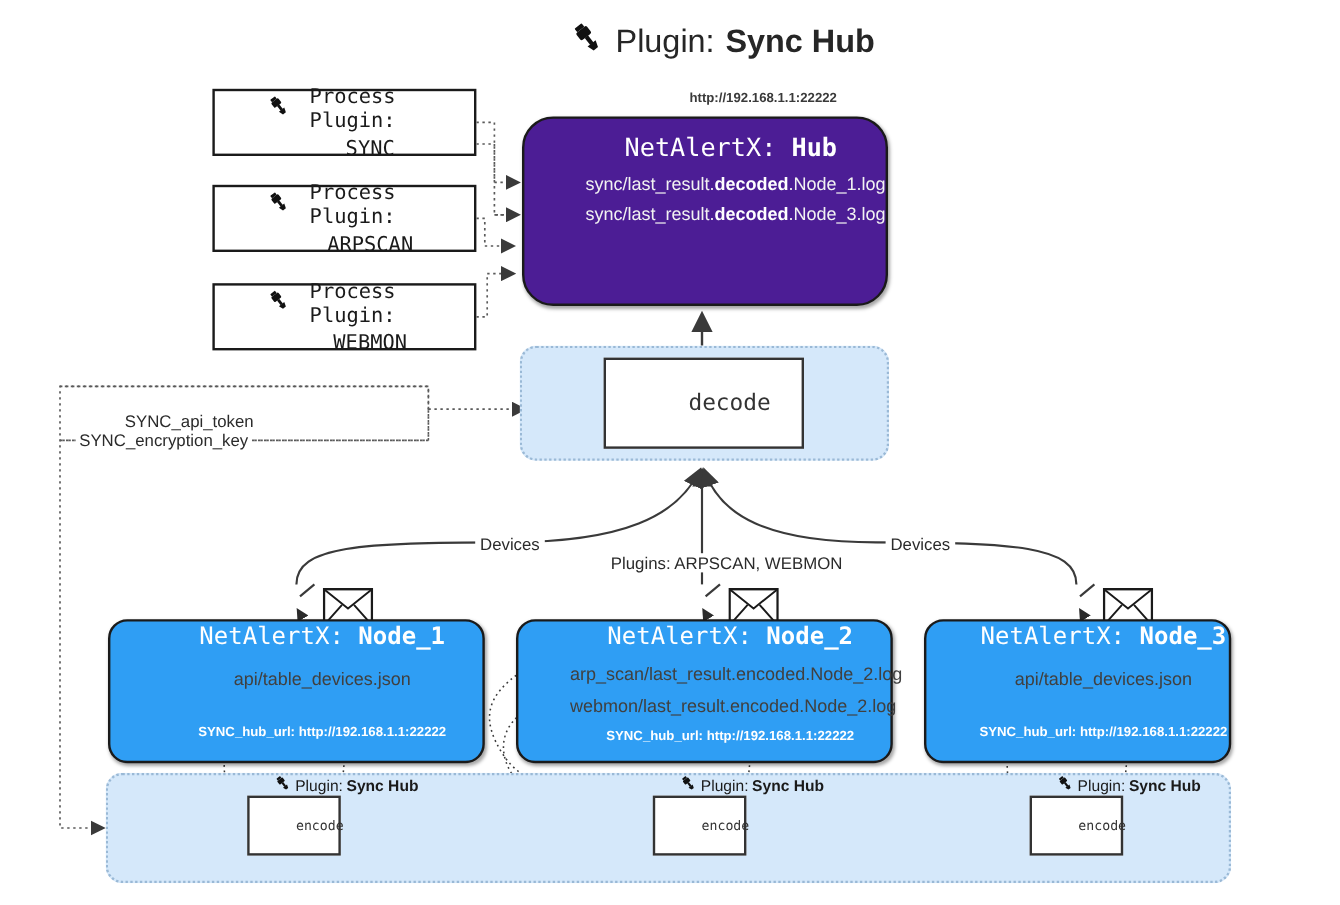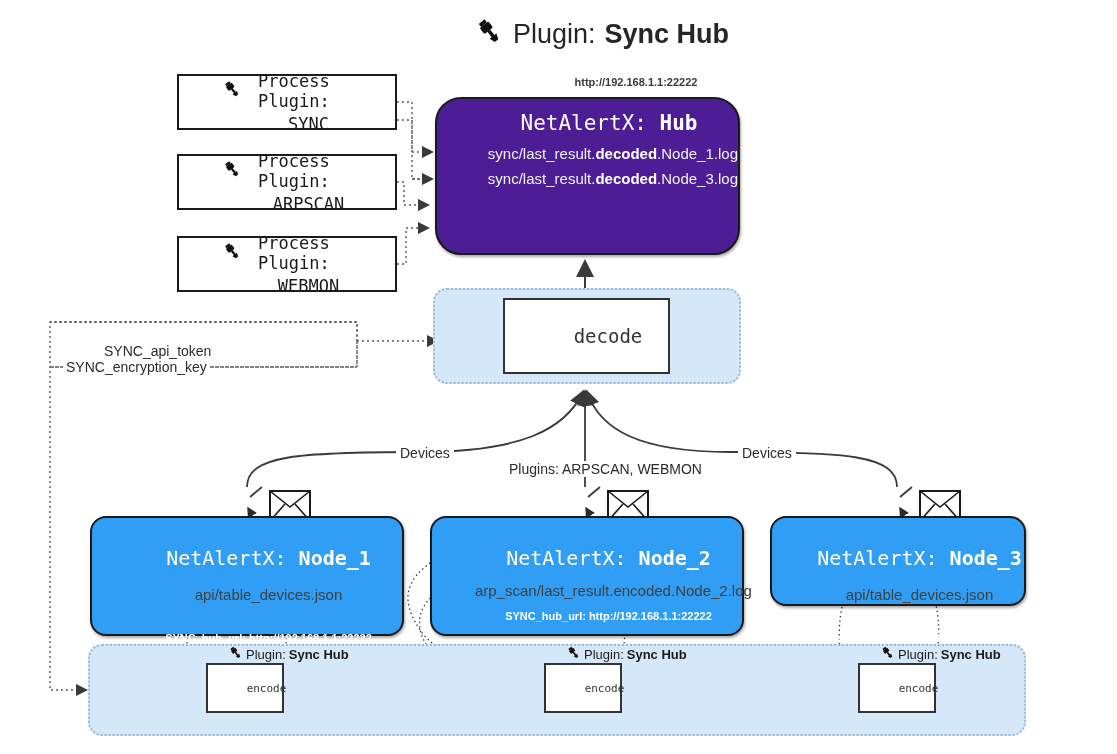--- a/index.html
+++ b/index.html
@@ -39,21 +39,21 @@
   .lightbox{background:#d5e8fa;border:2px dotted #9ab9d6;border-radius:14px;box-sizing:border-box;}
 
   
   .whitebox{background:#ffffff;border:2px solid #333333;box-sizing:border-box;
             display:flex;align-items:center;justify-content:center;
             font-family:"DejaVu Sans Mono","Liberation Mono",monospace;color:#333;}
 
   
   .nodecard{background:#2f9ef4;border:2px solid #1a1a1a;border-radius:16px;box-sizing:border-box;
             box-shadow:1px 2px 3px rgba(0,0,0,.35);}
-  .nodecard .n-title{margin-top:28px;text-align:center;
+  .nodecard .n-title{margin-top:0;text-align:center;
       font-family:"DejaVu Sans Mono","Liberation Mono",monospace;font-size:20px;color:#ffffff;}
   .nodecard .n-title b{font-weight:700;}
   .nodecard .n-line{text-align:center;font-size:15px;color:#404040;line-height:26px;white-space:nowrap;}
   .nodecard .n-foot{text-align:center;font-size:11px;font-weight:700;color:#ffffff;}
 
   
   .edgelabel{font-size:14px;color:#2b2b2b;background:#ffffff;padding:0 4px;white-space:nowrap;}
   .syncvar{font-size:14px;color:#2b2b2b;background:#ffffff;padding:0 3px;white-space:nowrap;}
 
   
@@ -247,24 +247,25 @@
     </div>
     <div class="n-line" style="margin-top:12px;">api/table_devices.json</div>
     <div class="n-foot" style="margin-top:24px;">SYNC_hub_url: http://192.168.1.1:22222</div>
   </div>
 
   <div class="abs nodecard" style="left:430px;top:516px;width:314px;height:120px;">
     <div class="n-title">
       <span>NetAlertX:</span>&nbsp;<b>Node_2</b>
     </div>
     <div class="n-line" style="margin-top:8px;">arp_scan/last_result.encoded.Node_2.log</div>
+    <div class="n-line">webmon/last_result.encoded.Node_2.log</div>
     <div class="n-foot" style="margin-top:6px;">SYNC_hub_url: http://192.168.1.1:22222</div>
   </div>
 
-  <div class="abs nodecard" style="left:770px;top:516px;width:256px;height:90px;">
+  <div class="abs nodecard" style="left:770px;top:516px;width:256px;height:120px;">
     <div class="n-title">
       <span>NetAlertX:</span>&nbsp;<b>Node_3</b>
     </div>
     <div class="n-line" style="margin-top:12px;">api/table_devices.json</div>
     <div class="n-foot" style="margin-top:24px;">SYNC_hub_url: http://192.168.1.1:22222</div>
   </div>
 
   <div class="abs lightbox" style="left:88px;top:644px;width:938px;height:92px;"></div>
 
   <div class="abs enc-label" style="left:185px;top:645px;">

